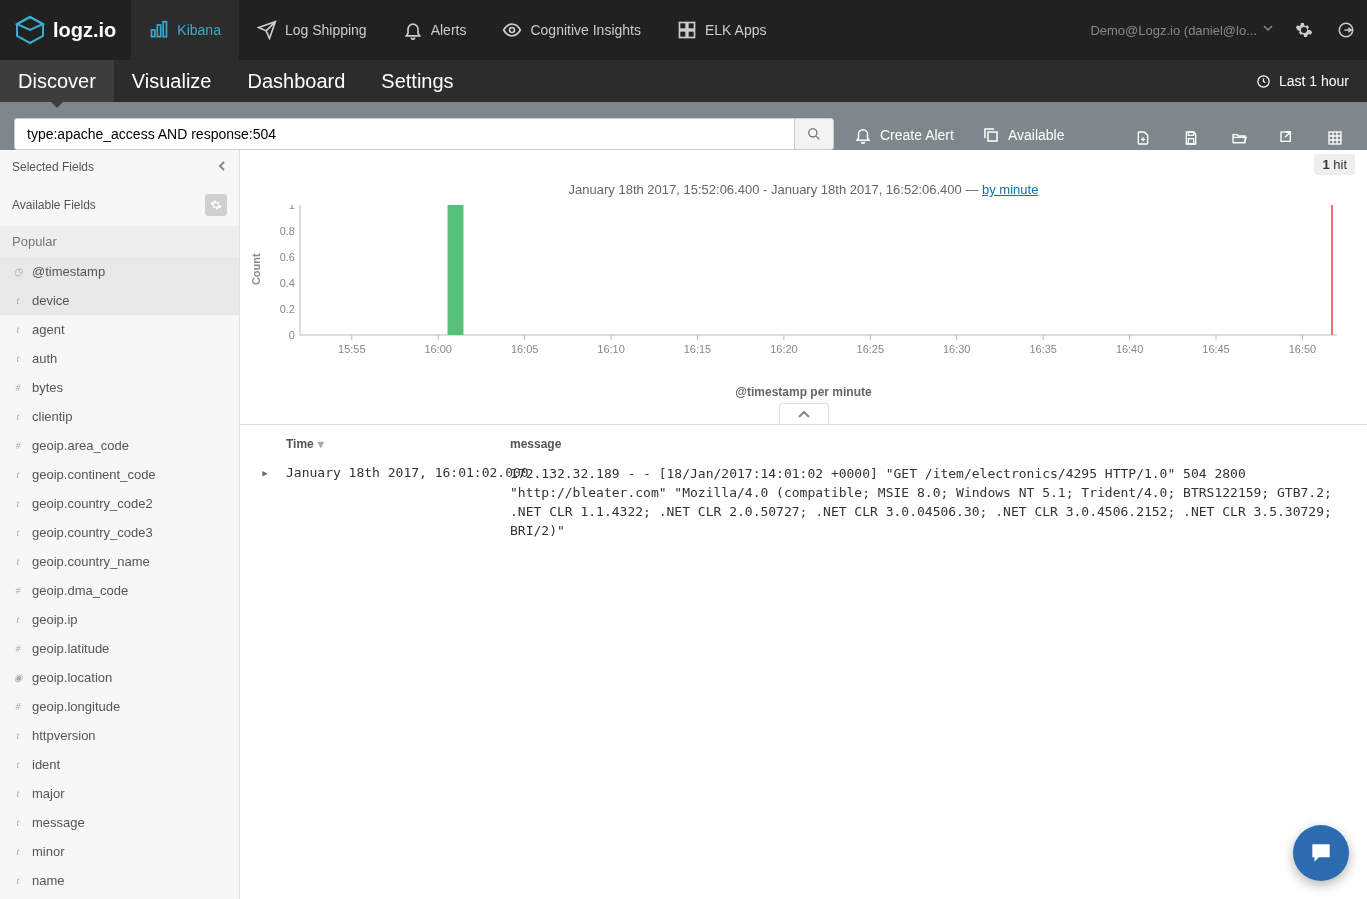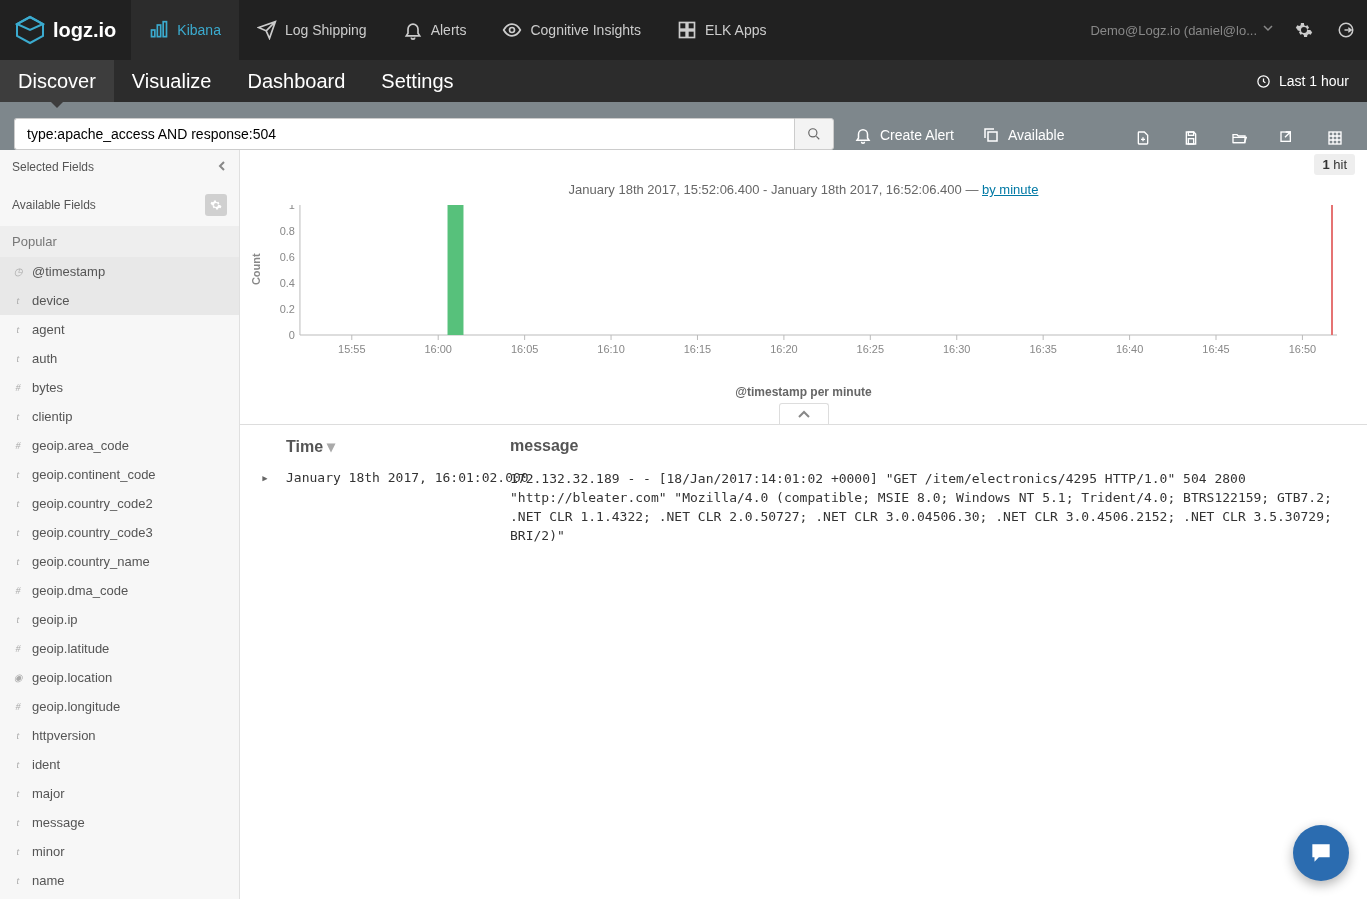--- a/index.html
+++ b/index.html
@@ -41,21 +41,21 @@
 .hit-badge b { color: #333; }
 .chart-header { text-align: center; padding: 4px 0 8px; font-size: 13px; color: #666; }
 .chart-header a { color: #0079a5; text-decoration: underline; }
 .chart-area { position: relative; height: 170px; margin-left: 40px; margin-right: 30px; margin-bottom: 10px; }
 .y-label { position: absolute; left: 16px; top: 50%; transform: rotate(-90deg) translateX(50%); transform-origin: left; font-size: 11px; color: #888; font-weight:600;}
 .chart-svg { width: 100%; height: 100%; }
 .x-label { text-align: center; font-size: 12px; color: #666; font-weight: 600; padding-bottom: 4px; }
 .collapse-bar { text-align: center; }
 .collapse-btn { display: inline-block; border: 1px solid #ddd; border-bottom: none; border-radius: 3px 3px 0 0; padding: 2px 18px; cursor: pointer; color: #888; background: #fff; }
 .table-area { border-top: 1px solid #ddd; padding: 0 10px; overflow: auto; }
-.tbl-header { display: flex; color: #555; font-weight: 600; font-size: 16px; padding: 12px 0 8px; }
+.tbl-header { display: flex; color: #555; font-weight: 600; font-size: 12px; padding: 12px 0 8px; }
 .col-toggle { width: 30px; }
 .col-time { width: 230px; padding-left: 6px; }
 .col-msg { flex: 1; }
 .sort-arrow { color: #aaa; margin-left: 4px; }
 .tbl-row { display: flex; font-family: Menlo, Consolas, monospace; font-size: 13px; padding: 6px 0; }
 .tbl-row .toggle { width: 30px; text-align: center; color: #666; cursor: pointer; }
 .tbl-row .time { width: 230px; padding-left: 6px; white-space: nowrap; }
 .tbl-row .msg { flex: 1; white-space: normal; word-break: break-word; line-height: 1.45; }
 .chat-bubble { position: fixed; bottom: 18px; right: 18px; width: 56px; height: 56px; border-radius: 50%; background: #2b6cb0; display: flex; align-items: center; justify-content: center; box-shadow: 0 4px 12px rgba(0,0,0,0.3); cursor: pointer; }
 </style>

